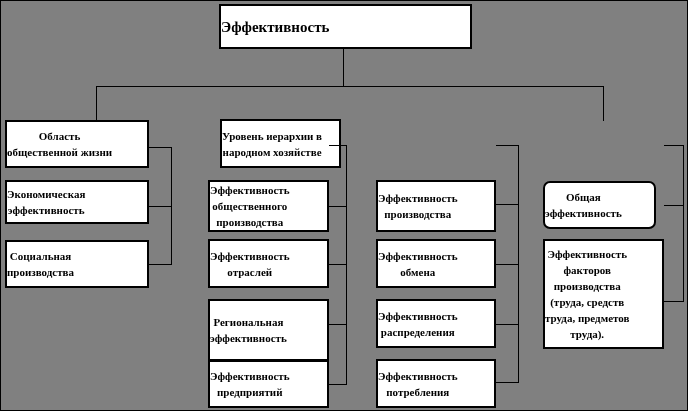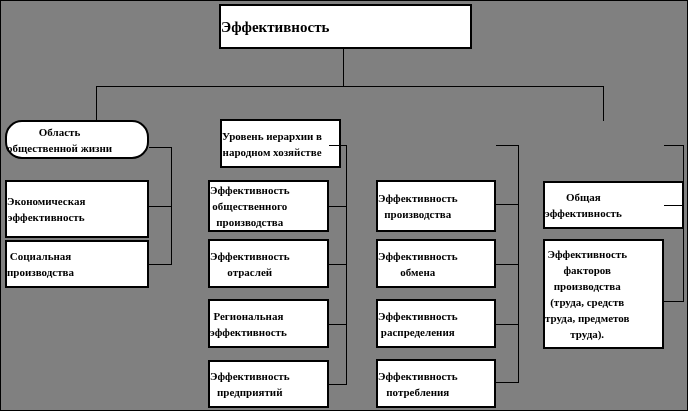--- a/index.html
+++ b/index.html
@@ -36,25 +36,25 @@
 
   <div class="box title" style="left:218px;top:3px;width:253px;height:45px;">
     <span>Эффективность</span>
   </div>
 
   <div class="line v" style="left:342px;top:48px;height:37px;"></div>
   <div class="line h" style="left:95px;top:85px;width:508px;"></div>
   <div class="line v" style="left:95px;top:85px;height:34px;"></div>
   <div class="line v" style="left:602px;top:85px;height:35px;"></div>
 
-  <div class="box" style="left:4px;top:119px;width:144px;height:39px;border-radius:17px;">
+  <div class="box" style="left:4px;top:119px;width:144px;height:48px;">
     <span>Область
 общественной жизни</span>
   </div>
-  <div class="box" style="left:4px;top:179px;width:144px;height:58px;">
+  <div class="box" style="left:4px;top:179px;width:144px;height:44px;">
     <span>Экономическая
 эффективность</span>
   </div>
   <div class="box" style="left:4px;top:239px;width:144px;height:48px;">
     <span>Социальная
 производства</span>
   </div>
   <div class="line h" style="left:148px;top:146px;width:23px;"></div>
   <div class="line h" style="left:148px;top:205px;width:23px;"></div>
   <div class="line h" style="left:148px;top:263px;width:23px;"></div>
@@ -66,21 +66,21 @@
   </div>
   <div class="box" style="left:207px;top:179px;width:121px;height:52px;">
     <span>Эффективность
 общественного
 производства</span>
   </div>
   <div class="box" style="left:207px;top:238px;width:121px;height:49px;">
     <span>Эффективность
 отраслей</span>
   </div>
-  <div class="box" style="left:207px;top:298px;width:121px;height:49px;">
+  <div class="box" style="left:207px;top:298px;width:121px;height:62px;">
     <span>Региональная
 эффективность</span>
   </div>
   <div class="box" style="left:207px;top:359px;width:121px;height:48px;">
     <span>Эффективность
 предприятий</span>
   </div>
   <div class="line h" style="left:328px;top:144px;width:18px;"></div>
   <div class="line h" style="left:328px;top:205px;width:18px;"></div>
   <div class="line h" style="left:328px;top:263px;width:18px;"></div>
@@ -104,21 +104,21 @@
     <span>Эффективность
 потребления</span>
   </div>
   <div class="line h" style="left:495px;top:144px;width:23px;"></div>
   <div class="line h" style="left:495px;top:203px;width:23px;"></div>
   <div class="line h" style="left:495px;top:263px;width:23px;"></div>
   <div class="line h" style="left:495px;top:323px;width:23px;"></div>
   <div class="line h" style="left:495px;top:381px;width:23px;"></div>
   <div class="line v" style="left:517px;top:144px;height:238px;"></div>
 
-  <div class="box" style="left:542px;top:180px;width:141px;height:48px;">
+  <div class="box" style="left:542px;top:180px;width:113px;height:48px;border-radius:7px;">
     <span>Общая
 эффективность</span>
   </div>
   <div class="box" style="left:542px;top:238px;width:121px;height:110px;">
     <span>Эффективность
 факторов
 производства
 (труда, средств
 труда, предметов
 труда).</span>

